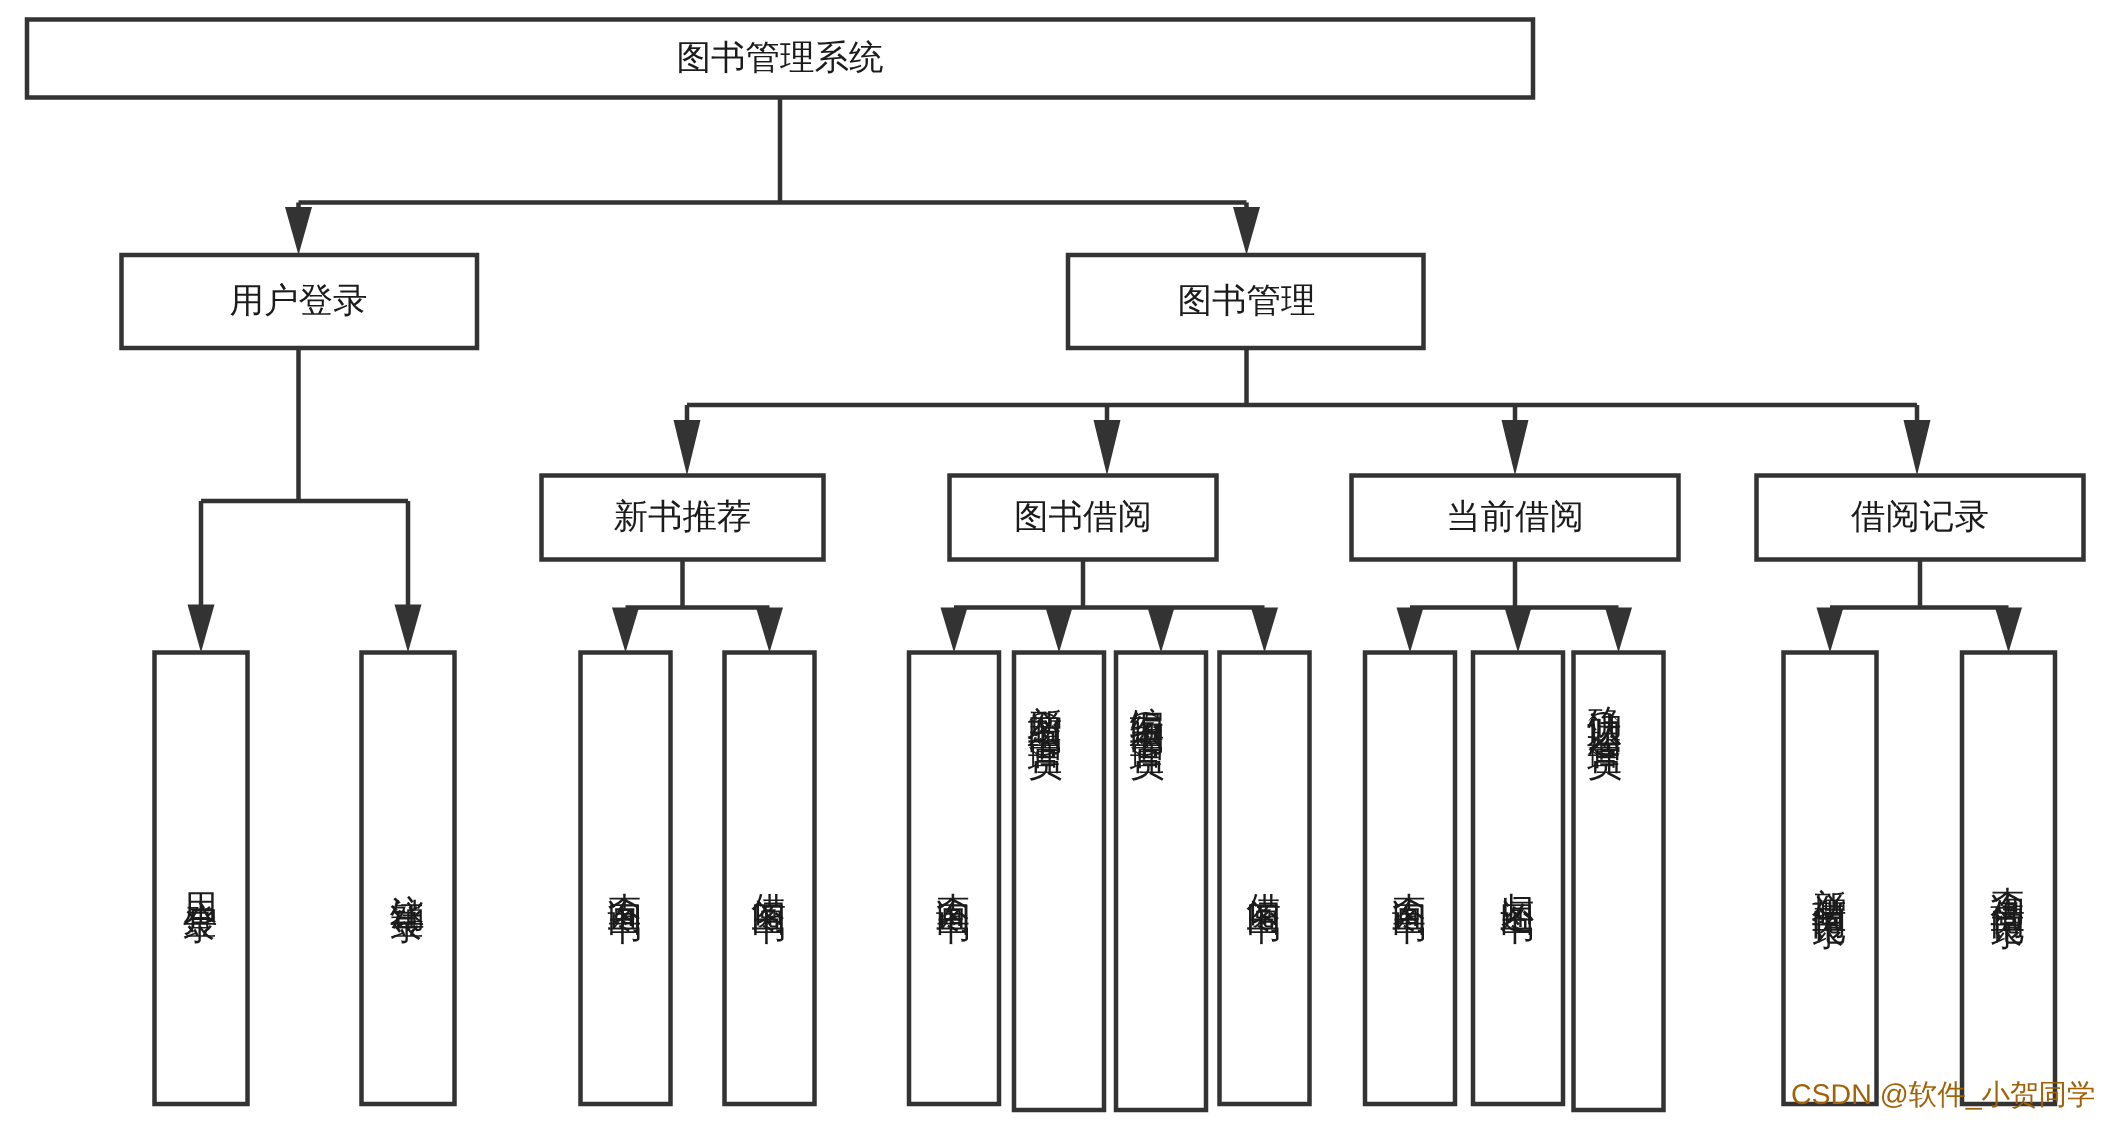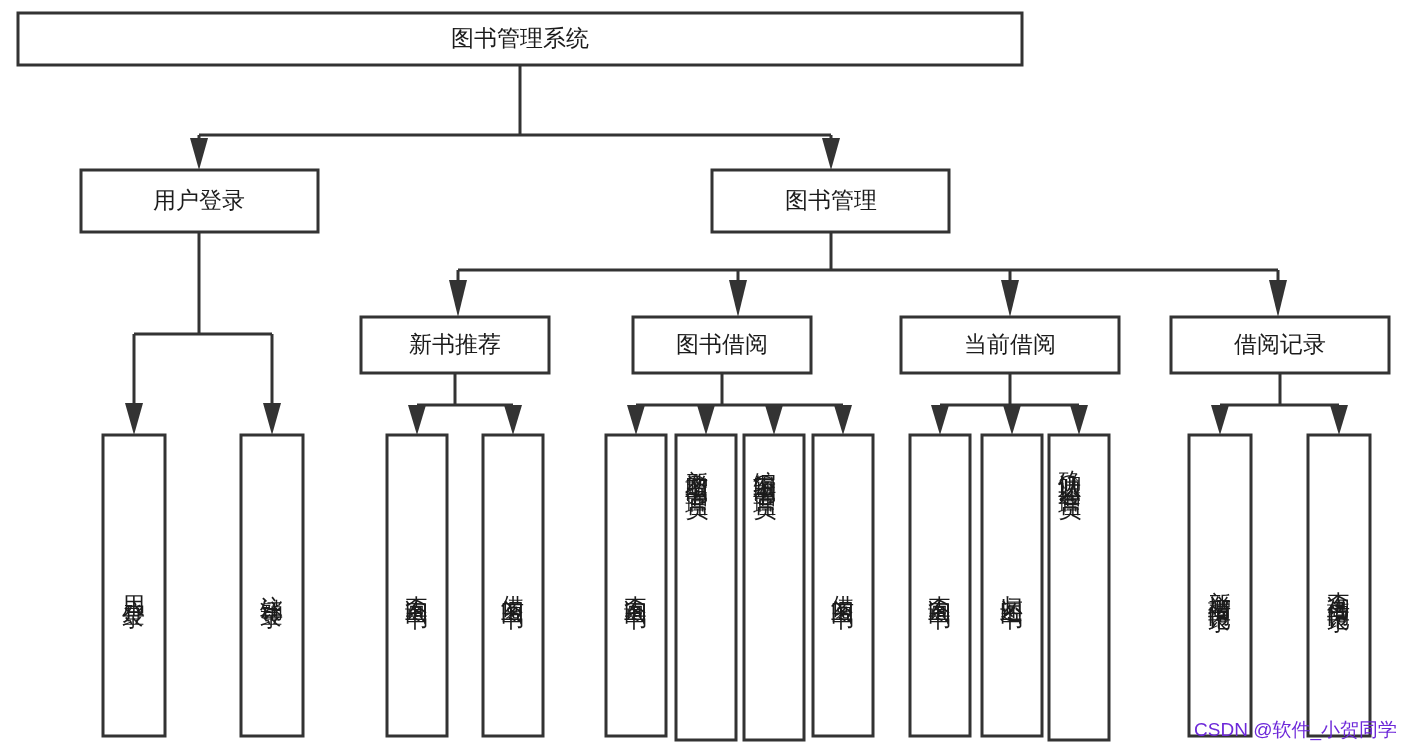--- a/index.html
+++ b/index.html
@@ -51,21 +51,21 @@
     text-anchor: middle;
     writing-mode: vertical-rl;
     letter-spacing: 4px;
   }
   .watermark {
     position: absolute;
     right: 8px;
     bottom: 4px;
     font-family: "Liberation Sans", "DejaVu Sans", sans-serif;
     font-size: 19px;
-    color: #6d28d9;
+    color: #a16207;
     white-space: nowrap;
     pointer-events: none;
     user-select: none;
   }
 </style>
 </head>
 <body>
 
 <svg id="diagram" viewBox="0 0 1405 747" xmlns="http://www.w3.org/2000/svg">
 

